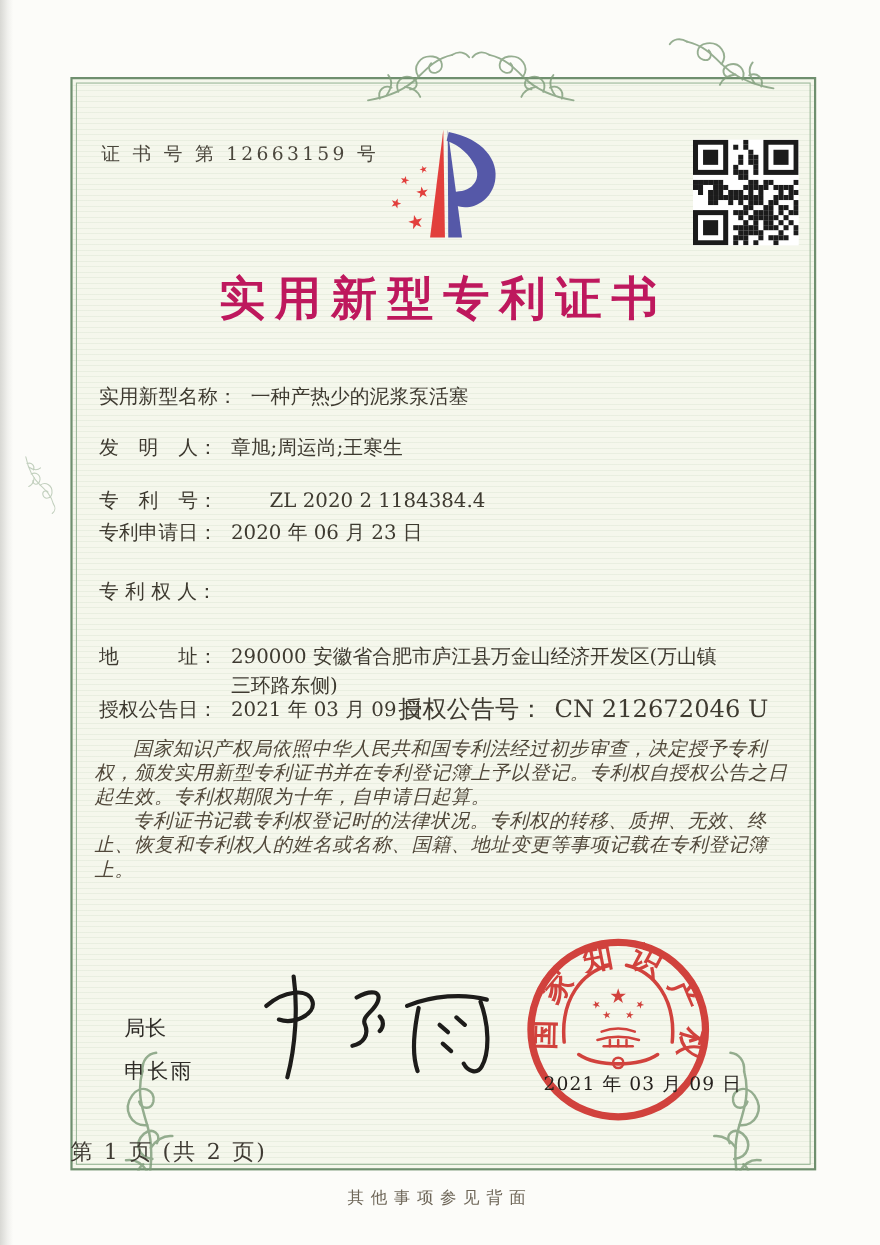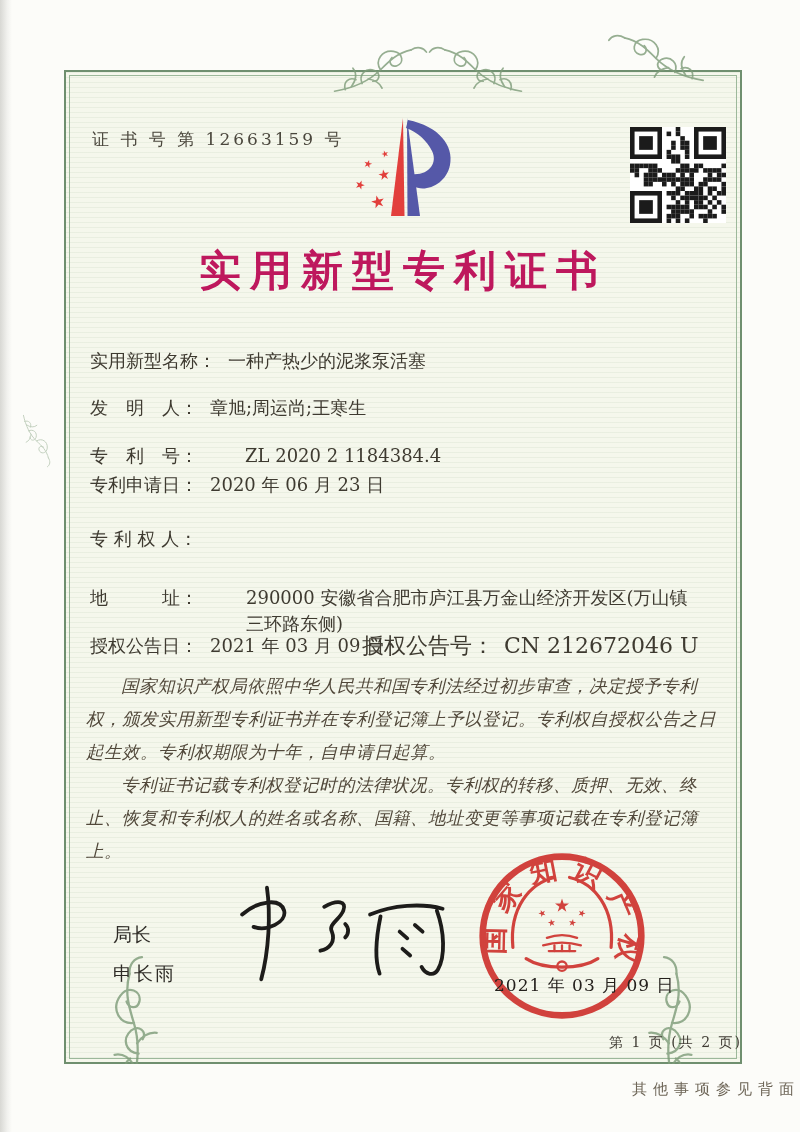--- a/index.html
+++ b/index.html
@@ -41,45 +41,45 @@
     position:absolute; left:64px; top:243px; width:678px;
     text-align:center; font-size:42px; font-weight:700;
     letter-spacing:9px; color:#be185d;
   }
   .fields { position:absolute; left:90px; top:348px; width:630px; }
   .row { position:absolute; left:0; display:flex; align-items:flex-start;
          font-size:18px; line-height:26px; }
   .row .lbl { flex:0 0 auto; white-space:nowrap; }
   .row .val { margin-left:12px; }
   .r0 { top:0; }   .r1 { top:47px; } .r2 { top:95px;gap:35px; } .r3 { top:124px; }
-  .r4 { top:178px; } .r5 { top:237px;gap:36px; } .r5 .val { width:452px; }
+  .r4 { top:178px; } .r5 { top:237px; } .r5 .val { width:452px; }
   .r6 { top:285px; }
   .grant-no { position:absolute; left:272px; top:285px; display:flex; font-size:22px; line-height:26px; }
   .grant-no .val { margin-left:10px; }
 
   .paras { position:absolute; left:86px; top:670px; width:632px; }
   .paras p {
-    font-size:17.5px; line-height:33px; color:#51483a;
+    font-size:17.5px; line-height:22px; color:#51483a;
     text-indent:2em; font-style:italic; letter-spacing:.5px;
   }
   .sig-block { position:absolute; left:113px; top:922px; font-size:19px; color:#2e2b26; }
   .sig-block .nm { margin-top:13px; letter-spacing:2px; }
   .signature { position:absolute; left:222px; top:882px; width:235px; height:105px; }
 
   .seal { position:absolute; left:477px; top:851px; width:170px; height:170px; opacity:.93; }
   .seal-date {
     position:absolute; left:494px; top:974px; font-size:17px;
     letter-spacing:1px; color:#24201c; z-index:3;
   }
   .page-info {
-    position:absolute; left:64px; top:1034px; width:678px; text-align:right;
-    font-size:14px; letter-spacing:2px; color:#3f3b33;
+    position:absolute; left:64px; top:1034px; width:678px; text-align:left;
+    font-size:20px; letter-spacing:2px; color:#3f3b33;
   }
   .back-note {
-    position:absolute; left:0; top:1080px; width:800px; text-align:right;
+    position:absolute; left:0; top:1080px; width:800px; text-align:center;
     font-size:15px; letter-spacing:6px; color:#6d6557;
   }
 </style>
 </head>
 <body>
 
 <svg width="0" height="0" style="position:absolute" aria-hidden="true">
   <defs>
     <polygon id="st" points="0,-10 2.245,-3.09 9.511,-3.09 3.633,1.18 5.878,8.09 0,3.82 -5.878,8.09 -3.633,1.18 -9.511,-3.09 -2.245,-3.09"></polygon>
     <g id="flour" fill="none" stroke="currentColor" stroke-width="2.2" stroke-linecap="round">

